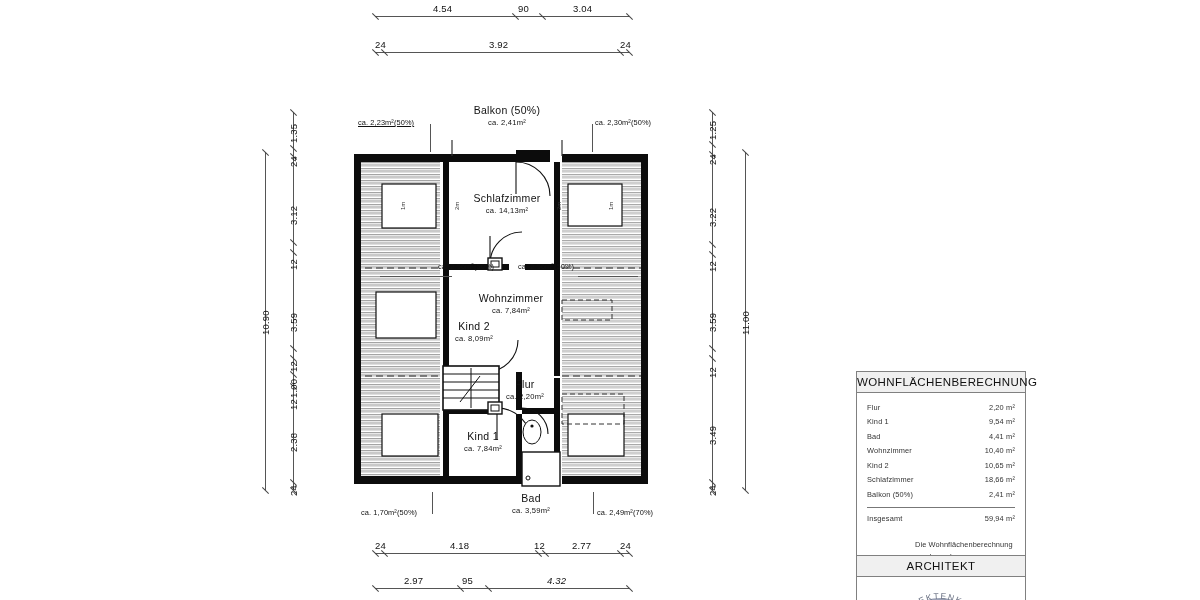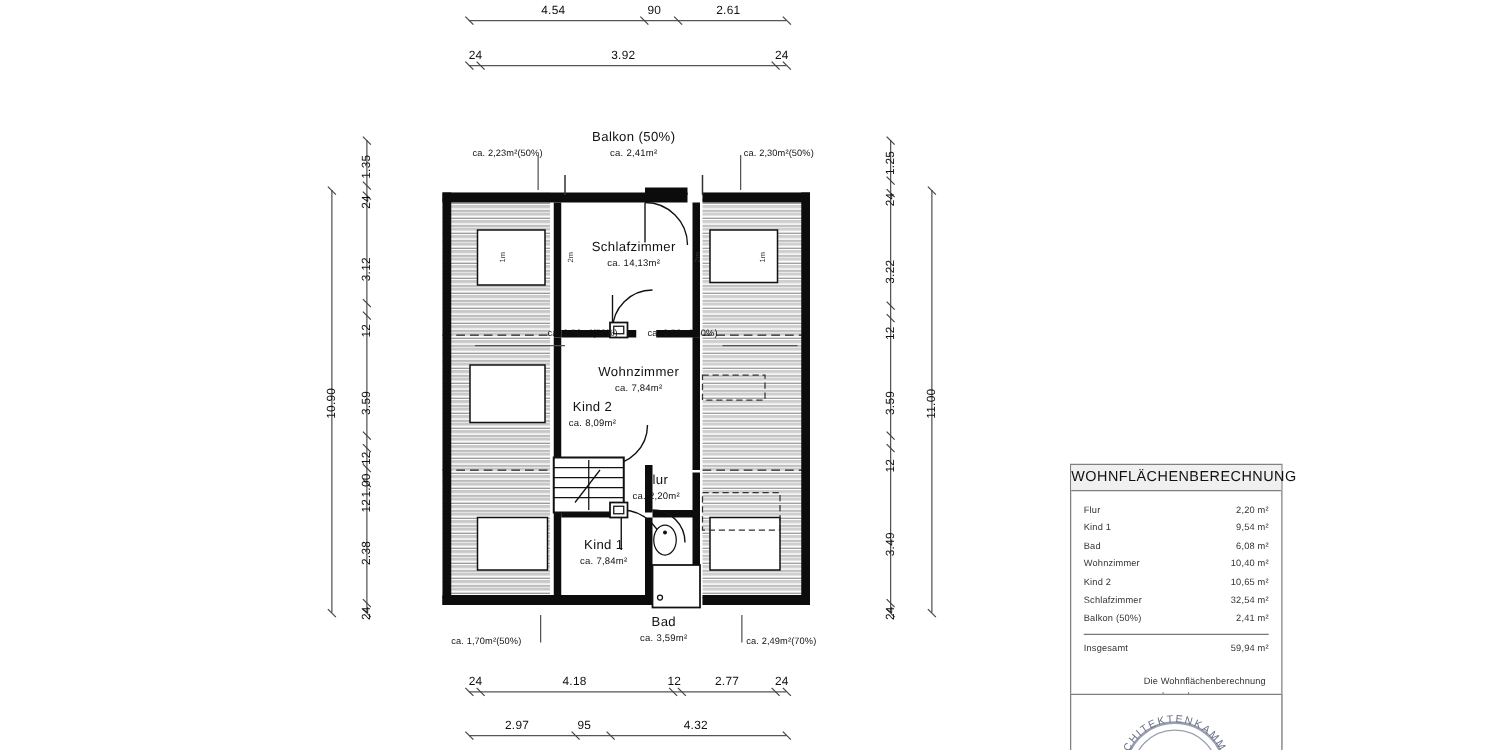--- a/index.html
+++ b/index.html
@@ -51,21 +51,21 @@
 <div class="stage">
 
   <div>
     <div class="dimline" style="left:375px;top:16px;width:254px;"></div>
     <div class="tick" style="left:371px;top:12px;"></div>
     <div class="tick" style="left:511px;top:12px;"></div>
     <div class="tick" style="left:538px;top:12px;"></div>
     <div class="tick" style="left:625px;top:12px;"></div>
     <div class="dimtxt" style="left:433px;top:3px;">4.54</div>
     <div class="dimtxt" style="left:518px;top:3px;">90</div>
-    <div class="dimtxt" style="left:573px;top:3px;">2.61</div>
+    <div class="dimtxt" style="left:573px;top:3px;">3.04</div>
   </div>
 
   <div>
     <div class="dimline" style="left:375px;top:52px;width:254px;"></div>
     <div class="tick" style="left:371px;top:48px;"></div>
     <div class="tick" style="left:380px;top:48px;"></div>
     <div class="tick" style="left:616px;top:48px;"></div>
     <div class="tick" style="left:625px;top:48px;"></div>
     <div class="dimtxt" style="left:375px;top:39px;">24</div>
     <div class="dimtxt" style="left:489px;top:39px;">3.92</div>
@@ -147,21 +147,21 @@
   </div>
 
   <div>
     <div class="dimline" style="left:375px;top:588px;width:254px;"></div>
     <div class="tick" style="left:371px;top:584px;"></div>
     <div class="tick" style="left:456px;top:584px;"></div>
     <div class="tick" style="left:484px;top:584px;"></div>
     <div class="tick" style="left:625px;top:584px;"></div>
     <div class="dimtxt" style="left:404px;top:575px;">2.97</div>
     <div class="dimtxt" style="left:462px;top:575px;">95</div>
-    <div class="dimtxt" style="left:547px;top:575px;">4.32</div>
+    <div class="dimtxt" style="left:547px;top:575px;font-style:italic;">4.32</div>
   </div>
 
   <div class="plan">
     <svg width="362" height="348" viewBox="0 0 362 348">
       <defs>
         <pattern id="slopehatch" width="8" height="6" patternUnits="userSpaceOnUse">
           <rect width="8" height="6" fill="#ffffff"></rect>
           <rect width="8" height="2.6" fill="#c9c9c9"></rect>
           <rect y="4.2" width="8" height="1" fill="#8e8e8e"></rect>
         </pattern>
@@ -320,21 +320,21 @@
       <div class="room-area">ca. 7,84m²</div>
     </div>
 
     <div class="room-lbl" style="left:156px;top:352px;width:70px;">
       <div class="room-name">Bad</div>
       <div class="room-area">ca. 3,59m²</div>
     </div>
   </div>
 
   <div>
-    <div class="slope-lbl" style="left:378px;top:118px;">ca. 2,23m²(50%)</div>
+    <div class="slope-lbl" style="left:358px;top:118px;text-decoration:underline;">ca. 2,23m²(50%)</div>
     <div class="leader abs" style="left:430px;top:124px;width:1px;height:28px;background:#555;"></div>
 
     <div class="slope-lbl" style="left:595px;top:118px;text-align:right;">ca. 2,30m²(50%)</div>
     <div class="leader abs" style="left:592px;top:124px;width:1px;height:28px;background:#555;"></div>
 
     <div class="slope-lbl" style="left:438px;top:262px;">ca. 2,56m²(50%)</div>
     <div class="leader abs" style="left:380px;top:276px;width:72px;height:1px;background:#555;"></div>
 
     <div class="slope-lbl" style="left:518px;top:262px;">ca. 2,56m²(50%)</div>
     <div class="leader abs" style="left:578px;top:276px;width:60px;height:1px;background:#555;"></div>
@@ -352,33 +352,33 @@
       <div class="trow">
         <span>Flur</span>
         <span class="v">2,20 m²</span>
       </div>
       <div class="trow">
         <span>Kind 1</span>
         <span class="v">9,54 m²</span>
       </div>
       <div class="trow">
         <span>Bad</span>
-        <span class="v">6,08 m²</span>
+        <span class="v">4,41 m²</span>
       </div>
       <div class="trow">
         <span>Wohnzimmer</span>
         <span class="v">10,40 m²</span>
       </div>
       <div class="trow">
         <span>Kind 2</span>
         <span class="v">10,65 m²</span>
       </div>
       <div class="trow">
         <span>Schlafzimmer</span>
-        <span class="v">32,54 m²</span>
+        <span class="v">18,66 m²</span>
       </div>
       <div class="trow">
         <span>Balkon (50%)</span>
         <span class="v">2,41 m²</span>
       </div>
 
       <div class="tsep"></div>
 
       <div class="trow">
         <span>Insgesamt</span>
@@ -386,20 +386,21 @@
       </div>
 
       <div class="tnote">
         <div>Die Wohnflächenberechnung wurde nach</div>
         <div>Wohnflächenverordnung erstellt.</div>
       </div>
     </div>
   </div>
 
   <div class="tblock" style="left:856px;top:555px;width:168px;">
+    <div class="tbhead">ARCHITEKT</div>
     <div class="tbbody stampwrap" style="padding:0;">
       <svg width="166" height="46" viewBox="0 0 166 46">
         <defs>
           <path id="stamparc" d="M 43 62 A 40 40 0 0 1 123 62"></path>
         </defs>
         <circle cx="83" cy="62" r="40" fill="none" stroke="#9aa0b4" stroke-width="2.2"></circle>
         <circle cx="83" cy="62" r="34" fill="none" stroke="#9aa0b4" stroke-width="1"></circle>
         <text font-size="8.5" fill="#6b7284" letter-spacing="1.4" font-family="Liberation Sans, sans-serif">
           <textPath href="#stamparc" startOffset="50%" text-anchor="middle">ARCHITEKTENKAMMER</textPath>
         </text>

